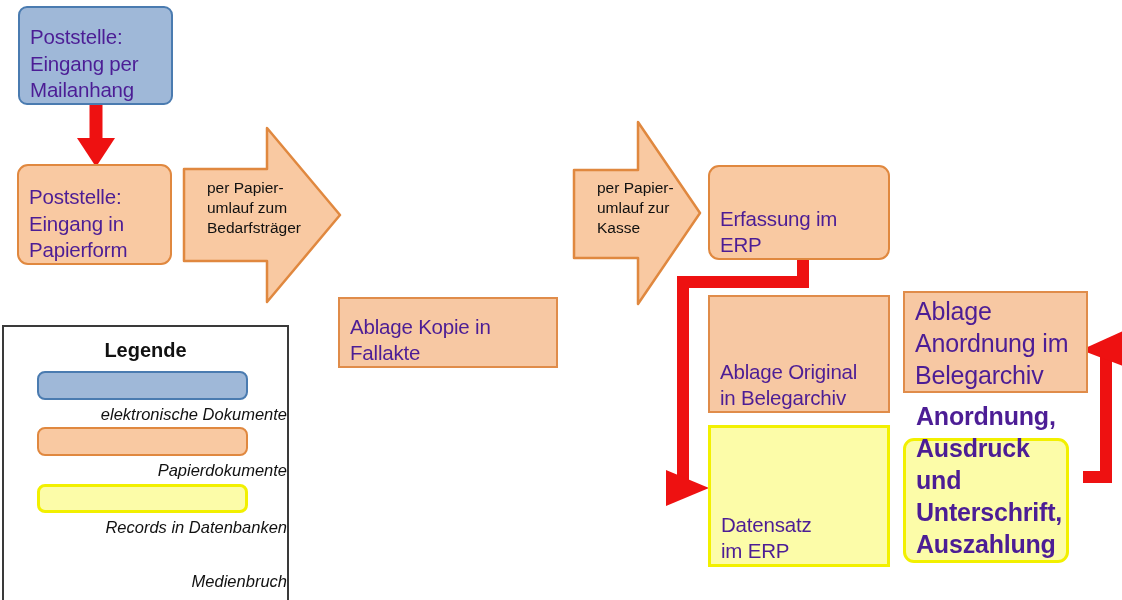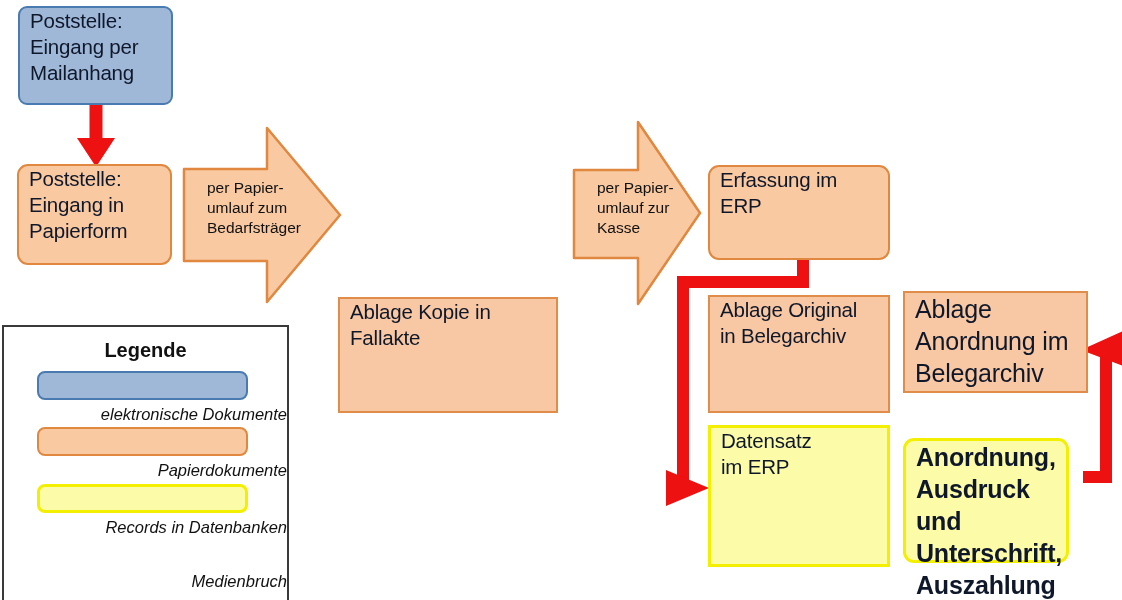--- a/index.html
+++ b/index.html
@@ -1,20 +1,20 @@
 <!DOCTYPE html>
 <html><head>
 <meta charset="utf-8">
 <style>
   html,body{margin:0;padding:0;background:#ffffff;}
   body{width:1122px;height:600px;overflow:hidden;font-family:"Liberation Sans",sans-serif;}
   #stage{position:relative;width:1122px;height:600px;background:#ffffff;}
 
-  .node{position:absolute;box-sizing:border-box;display:flex;align-items:flex-start;
-        color:#0f172a;line-height:1.28;letter-spacing:-0.2px;}
+  .node{position:absolute;box-sizing:border-box;display:flex;align-items:flex-end;
+        color:#4c1d95;line-height:1.28;letter-spacing:-0.2px;}
   .node .txt{display:block;width:100%;padding:0 10px;white-space:pre-line;}
 
   .blue{background:#9FB8D8;border:2px solid #4A7BB0;border-radius:9px;}
   .orange-r{background:#F9C9A2;border:2px solid #E0883F;border-radius:11px;}
   .orange-s{background:#F7C8A3;border:2px solid #E08C4A;border-radius:0;}
   .yellow-s{background:#FCFCA8;border:3px solid #F2F000;border-radius:0;}
   .yellow-r{background:#FCFCA8;border:3px solid #F2F000;border-radius:11px;}
 
   .fs20{font-size:20.5px;}
   .fs19{font-size:25px;}
@@ -87,21 +87,21 @@
 Mailanhang</span>
   </div>
 
   <div class="node orange-r fs20" style="left:17px;top:164px;width:155px;height:101px;">
     <span class="txt">Poststelle:
 Eingang in
 Papierform</span>
   </div>
 
 
-  <div class="node orange-s fs20" style="left:338px;top:297px;width:220px;height:116px;">
+  <div class="node orange-s fs20" style="left:338px;top:297px;width:220px;height:71px;">
     <span class="txt">Ablage Kopie in
 Fallakte</span>
   </div>
 
   <div class="node orange-r fs20" style="left:708px;top:165px;width:182px;height:95px;">
     <span class="txt">Erfassung im
 ERP</span>
   </div>
 
   <div class="node orange-s fs20" style="left:708px;top:295px;width:182px;height:118px;">

